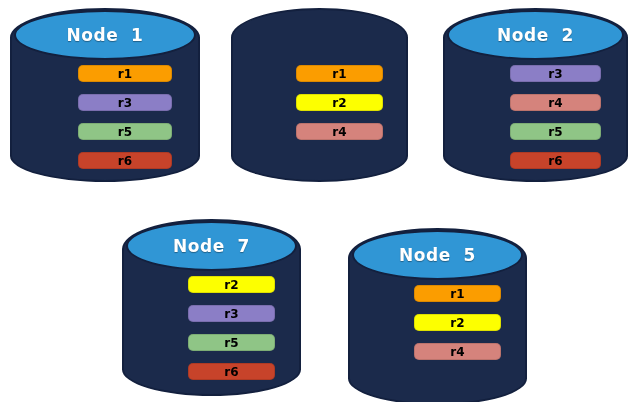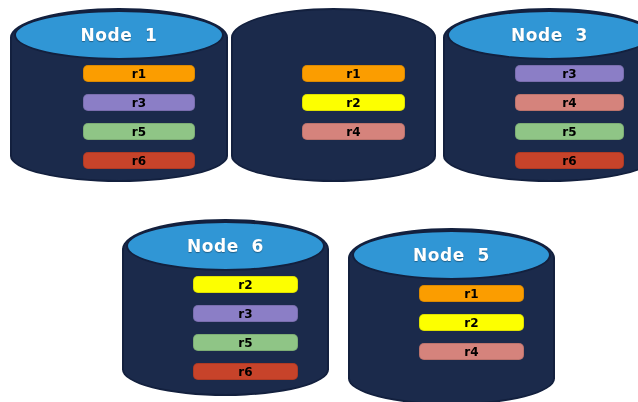--- a/index.html
+++ b/index.html
@@ -13,21 +13,20 @@
     font-family: "DejaVu Sans", "Liberation Sans", sans-serif;
     overflow: hidden;
   }
   .canvas {
     position: relative;
     width: 638px;
     height: 402px;
   }
   .node {
     position: absolute;
-    padding-left: 28px;
   }
   .node-1 { left: 10px;  top: 8px;   width: 190px; height: 174px; }
   .node-2 { left: 231px; top: 8px;   width: 177px; height: 174px; }
   .node-3 { left: 443px; top: 8px;   width: 185px; height: 174px; }
   .node-4 { left: 122px; top: 219px; width: 179px; height: 177px; }
   .node-5 { left: 348px; top: 228px; width: 179px; height: 177px; }
 
   .cyl-body {
     position: absolute;
     inset: 0;
@@ -122,42 +121,42 @@
         </div>
         <div class="bar" style="background: rgb(213, 131, 124);">
           <span>r4</span>
         </div>
       </div>
   </div>
 
   <div class="node node-3">
     <div class="cyl-body"></div>
     <div class="cyl-top">
-      <span class="node-title">Node  3</span>
+      <span class="node-title">Node  2</span>
     </div>
     <div class="bars">
         <div class="bar" style="background: rgb(139, 126, 198);">
           <span>r3</span>
         </div>
         <div class="bar" style="background: rgb(213, 131, 124);">
           <span>r4</span>
         </div>
         <div class="bar" style="background: rgb(143, 197, 134);">
           <span>r5</span>
         </div>
         <div class="bar" style="background: rgb(199, 67, 42);">
           <span>r6</span>
         </div>
       </div>
   </div>
 
   <div class="node node-4">
     <div class="cyl-body"></div>
     <div class="cyl-top">
-      <span class="node-title">Node  6</span>
+      <span class="node-title">Node  7</span>
     </div>
     <div class="bars">
         <div class="bar" style="background: rgb(253, 255, 0);">
           <span>r2</span>
         </div>
         <div class="bar" style="background: rgb(139, 126, 198);">
           <span>r3</span>
         </div>
         <div class="bar" style="background: rgb(143, 197, 134);">
           <span>r5</span>

